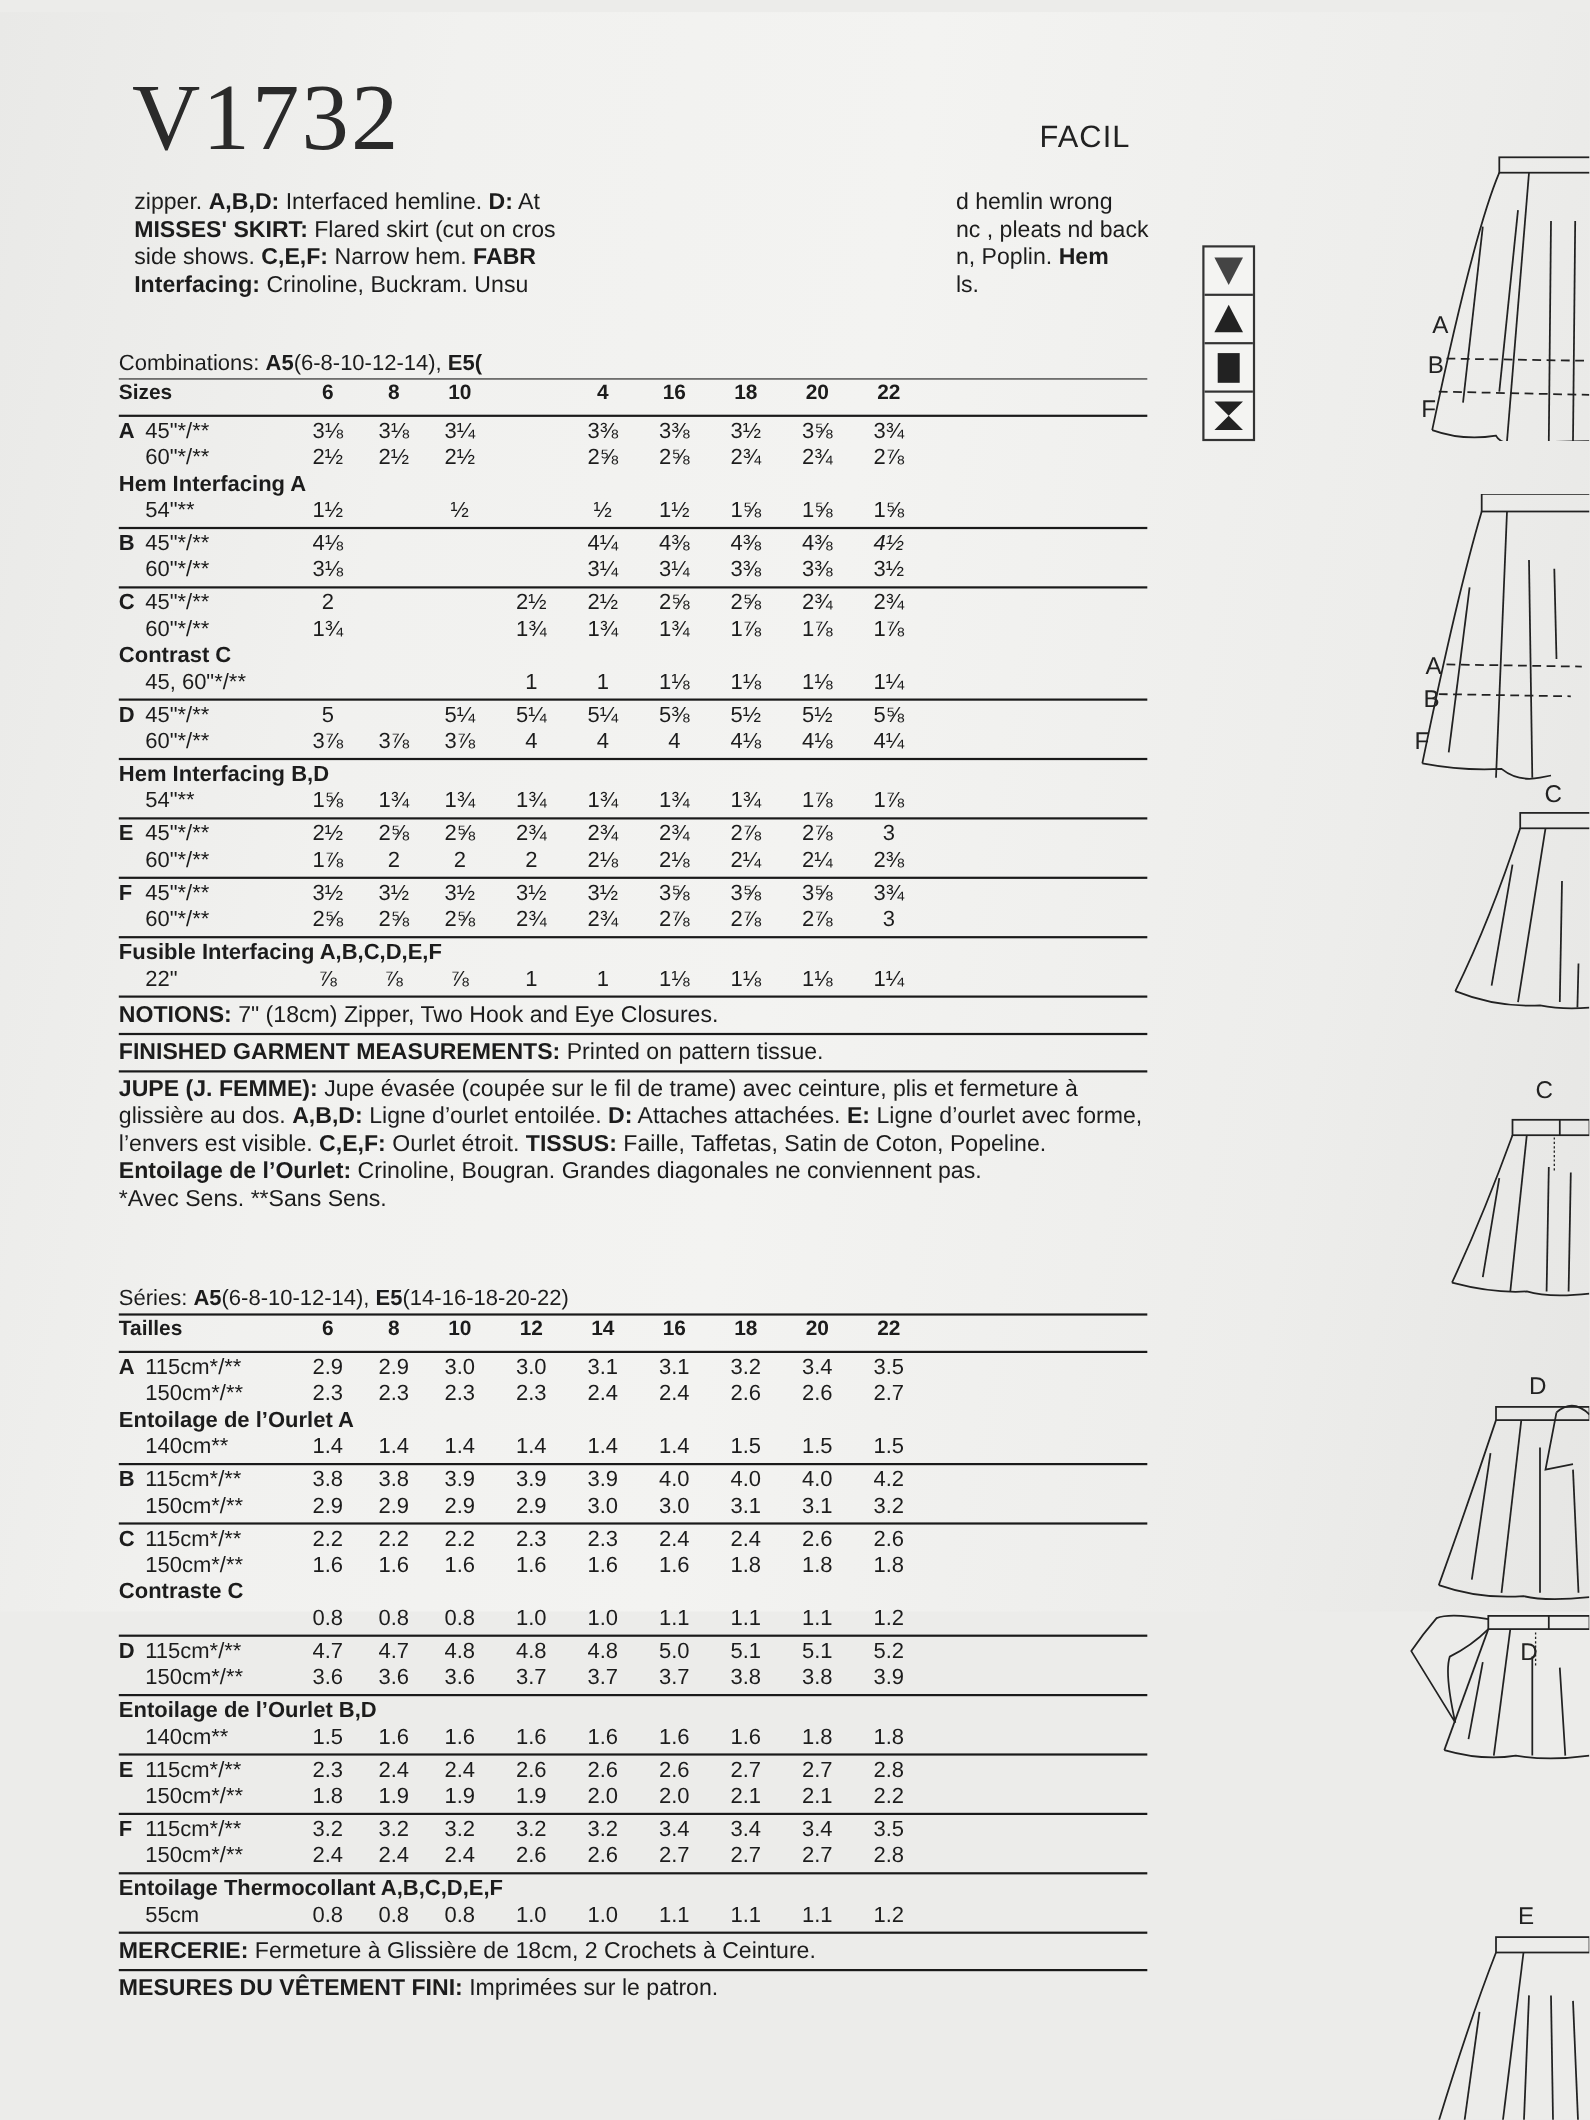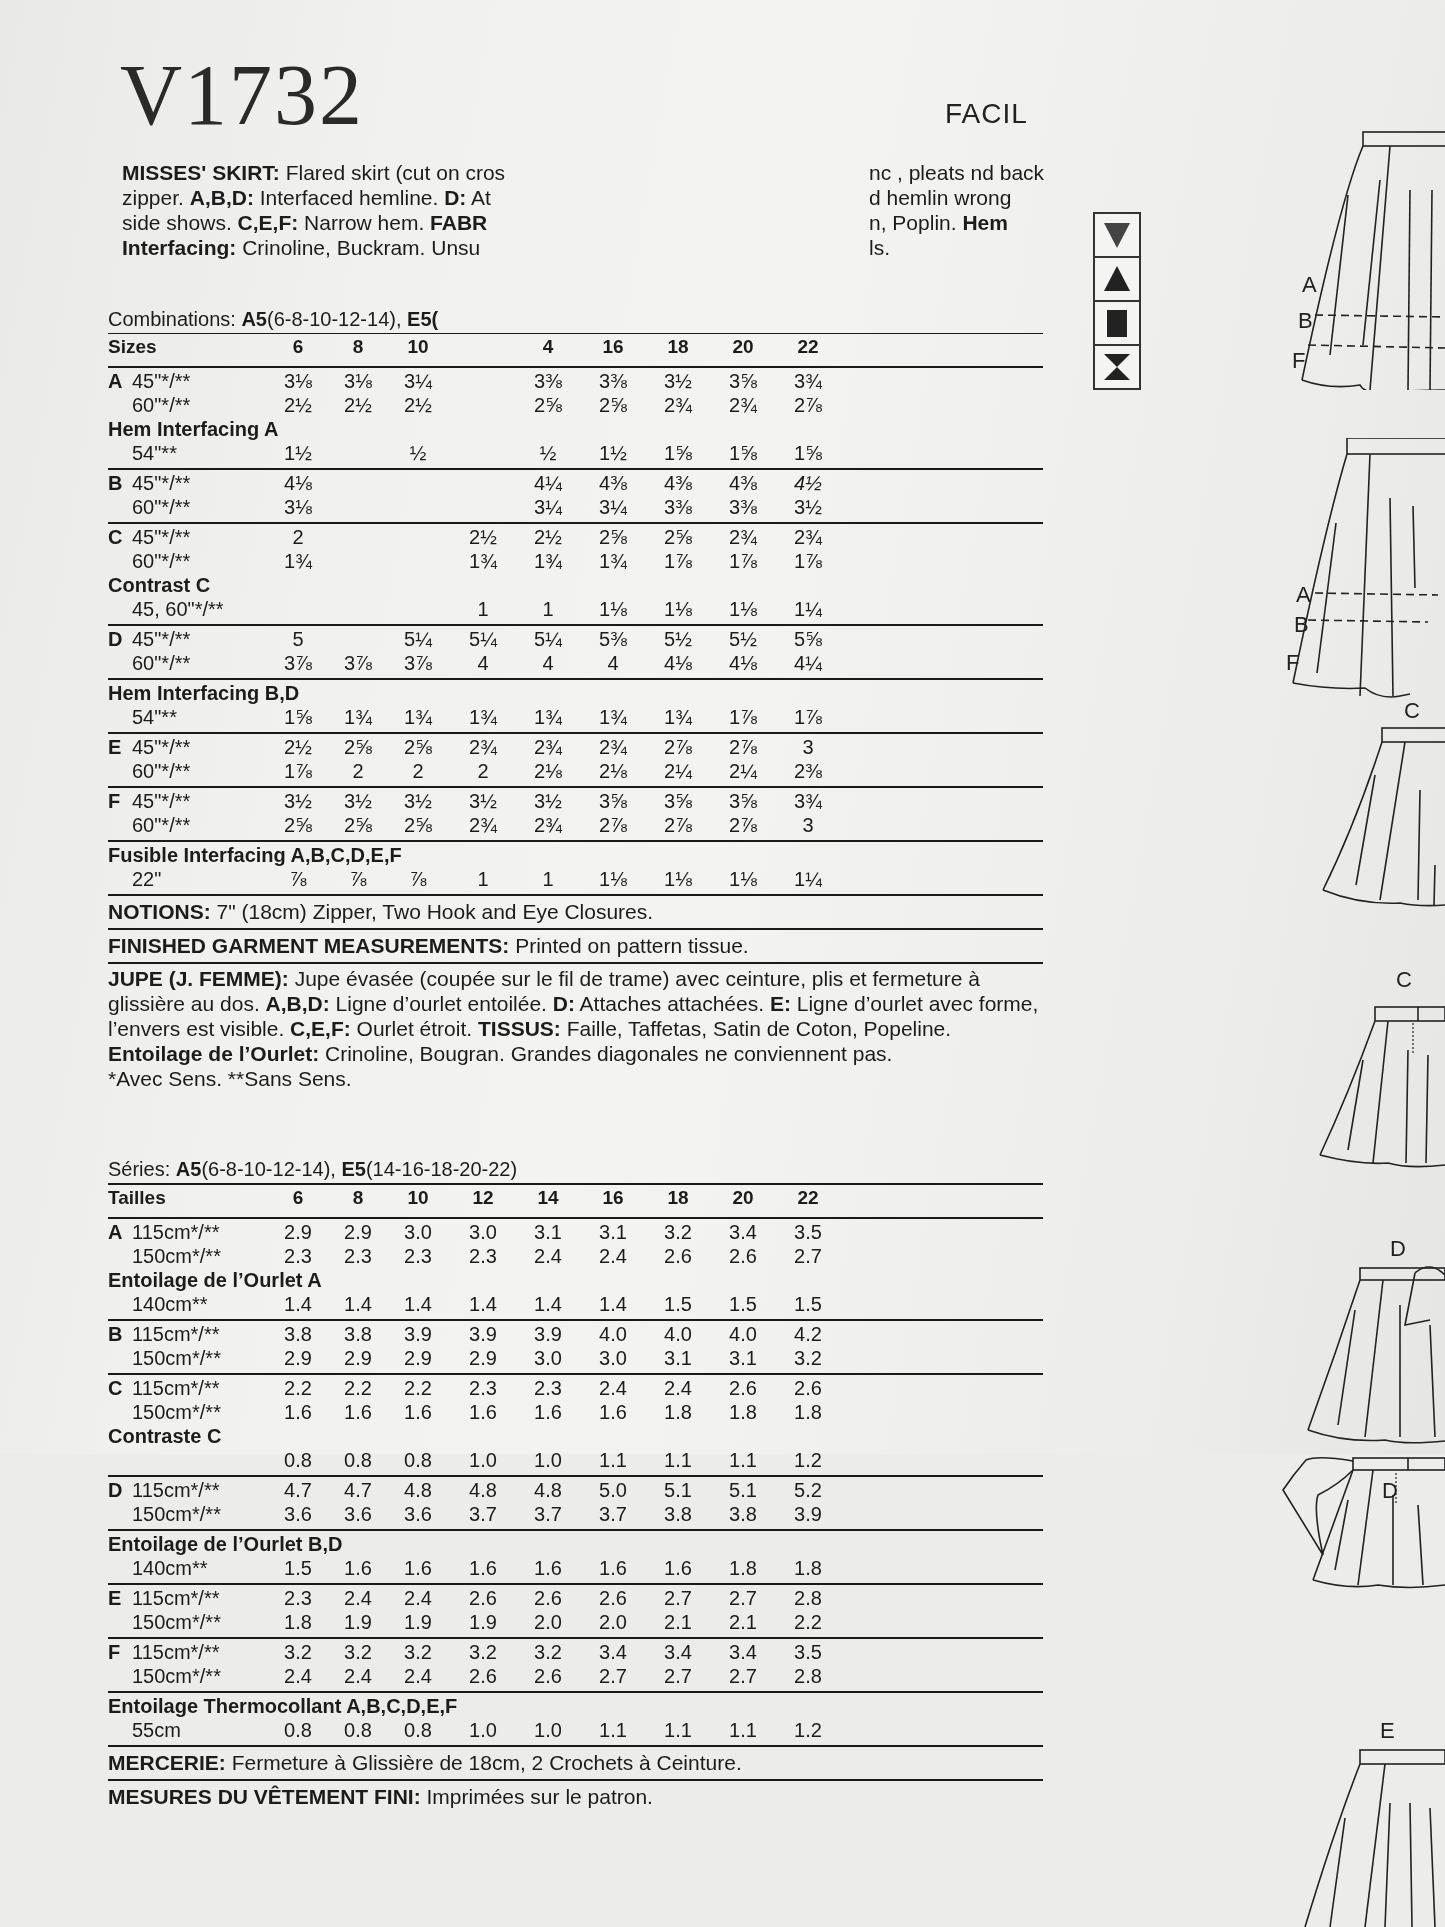--- a/index.html
+++ b/index.html
@@ -4,21 +4,21 @@
 <style>
   html, body { margin:0; padding:0; }
   body {
     width:1445px; height:1927px; overflow:hidden;
     background:#ececea;
     font-family:"Liberation Sans", sans-serif;
     color:#1c1c1c;
     position:relative;
   }
   .page {
-    position:absolute; left:0; top:0; width:1445px; height:1454px;
+    position:absolute; left:0; top:11px; width:1445px; height:1454px;
     background: linear-gradient(100deg,#e9e9e7 0%,#f1f1ef 25%,#f3f3f1 50%,#ededeb 80%,#e6e6e4 100%);
   }
   .title {
     position:absolute; left:120px; top:45px;
     font-family:"Liberation Serif", serif; font-size:86px; letter-spacing:2px;
     color:#2a2a2a; font-weight:normal;
   }
   .facile {
     position:absolute; left:945px; top:98px; font-size:28px; color:#222;
     letter-spacing:1px;
@@ -60,26 +60,26 @@
 </head>
 <body>
 
 <div class="page">
 
   <div class="title">V1732</div>
   <div class="facile">FACIL</div>
 
   <div class="desc" id="desc-en">
       <div class="line">
+        <span class="seg-l"><span>zipper. </span><b>A,B,D:</b><span> Interfaced hemline. </span><b>D:</b><span> At</span></span>
+        <span class="seg-r"><span>d hemlin  wrong</span></span>
+      </div>
+      <div class="line">
         <span class="seg-l"><b>MISSES' SKIRT:</b><span> Flared skirt (cut on cros</span></span>
         <span class="seg-r"><span>nc , pleats  nd back</span></span>
-      </div>
-      <div class="line">
-        <span class="seg-l"><span>zipper. </span><b>A,B,D:</b><span> Interfaced hemline. </span><b>D:</b><span> At</span></span>
-        <span class="seg-r"><span>d hemlin  wrong</span></span>
       </div>
       <div class="line">
         <span class="seg-l"><span>side shows. </span><b>C,E,F:</b><span> Narrow hem. </span><b>FABR</b></span>
         <span class="seg-r"><span>n, Poplin. </span><b>Hem</b></span>
       </div>
       <div class="line">
         <span class="seg-l"><b>Interfacing:</b><span> Crinoline, Buckram. Unsu</span></span>
         <span class="seg-r"><span>ls.</span></span>
       </div>
     </div>

